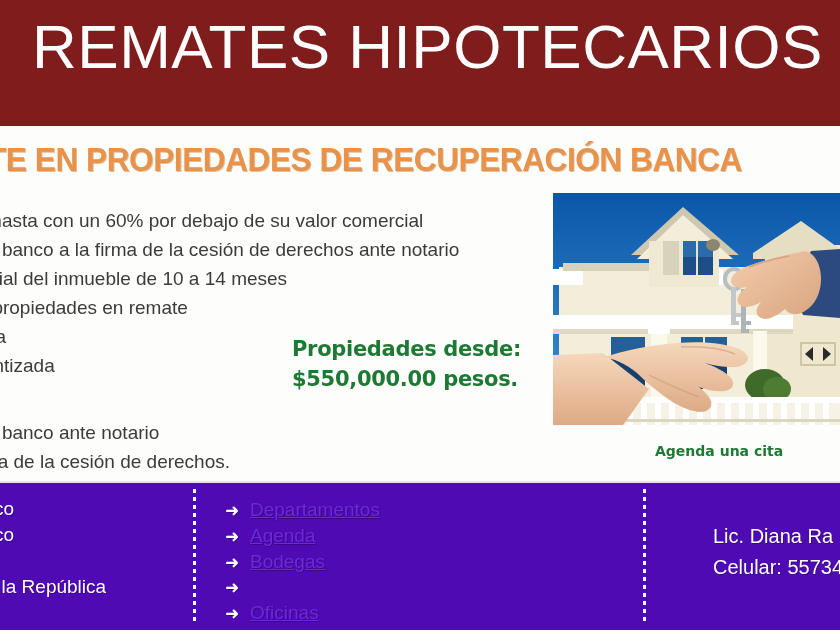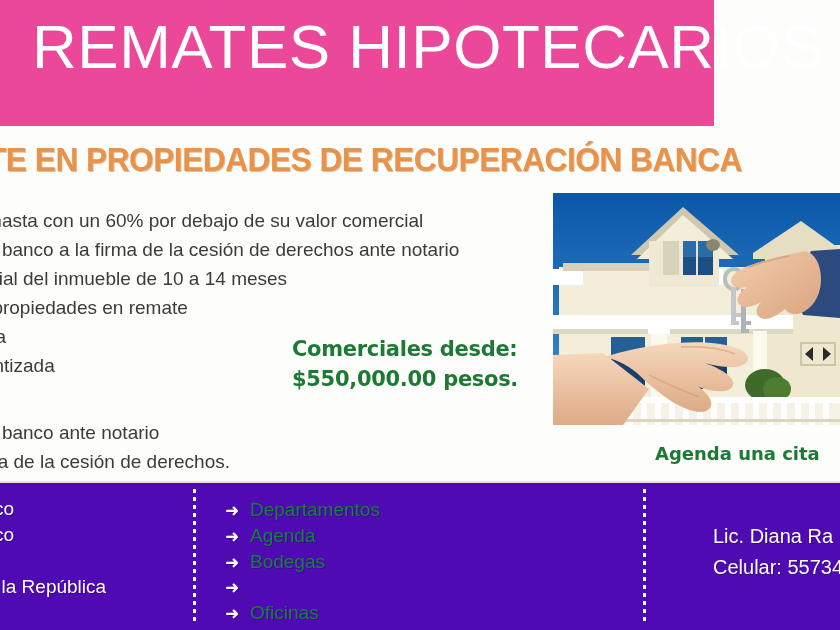--- a/index.html
+++ b/index.html
@@ -17,23 +17,23 @@
     height: 630px;
     overflow: hidden;
     background: #fdfdfb;
   }
 
   
   .header-band {
     position: absolute;
     left: 0;
     top: 0;
-    width: 714px;
+    width: 840px;
     height: 126px;
-    background: #ec4899;
+    background: #7f1d1d;
   }
   .header-title {
     position: absolute;
     left: 32px;
     top: 16px;
     font-family: "Liberation Sans", sans-serif;
     font-size: 62px;
     line-height: 1.0;
     font-weight: 400;
     color: #ffffff;
@@ -104,21 +104,21 @@
     background: #1566ad;
   }
   .photo svg { display: block; }
 
   
   .agenda {
     position: absolute;
     left: 655px;
     top: 443px;
     font-family: "DejaVu Sans", sans-serif;
-    font-size: 18px;
+    font-size: 14px;
     font-weight: bold;
     color: #1d7a34;
     white-space: nowrap;
   }
 
   
   .footer-band {
     position: absolute;
     left: 0;
     top: 483px;
@@ -180,23 +180,24 @@
     font-family: "DejaVu Sans", sans-serif;
     font-size: 17px;
     color: #ffffff;
     width: 25px;
     flex: none;
     text-shadow: 1px 1px 0 rgba(0,0,0,0.25);
   }
   .type-label {
     font-family: "Liberation Sans", sans-serif;
     font-size: 19px;
-    color: #15803d;
+    color: #6d28d9;
     white-space: nowrap;
     text-shadow: 1px 1px 0 rgba(0,0,0,0.25);
+    text-decoration: underline;
   }
 
   .footer-contact {
     position: absolute;
     left: 713px;
     top: 521px;
     width: 200px;
   }
   .contact-line {
     font-family: "Liberation Sans", sans-serif;
@@ -226,21 +227,21 @@
     <div class="body-line">ídica</div>
     <div class="body-line">arantizada</div>
   </div>
 
   <div class="body-copy-2">
     <div class="body-line">o al banco ante notario</div>
     <div class="body-line">firma de la cesión de derechos.</div>
   </div>
 
   <div class="price-callout">
-    <div>Comerciales desde:</div>
+    <div>Propiedades desde:</div>
     <div>$550,000.00 pesos.</div>
   </div>
 
   <div class="photo">
     <svg width="287" height="232" viewBox="0 0 287 232">
       <defs>
         <linearGradient id="sky" x1="0" y1="0" x2="0" y2="1">
           <stop offset="0%" stop-color="#0b57a8"></stop>
           <stop offset="100%" stop-color="#3e93d8"></stop>
         </linearGradient>

